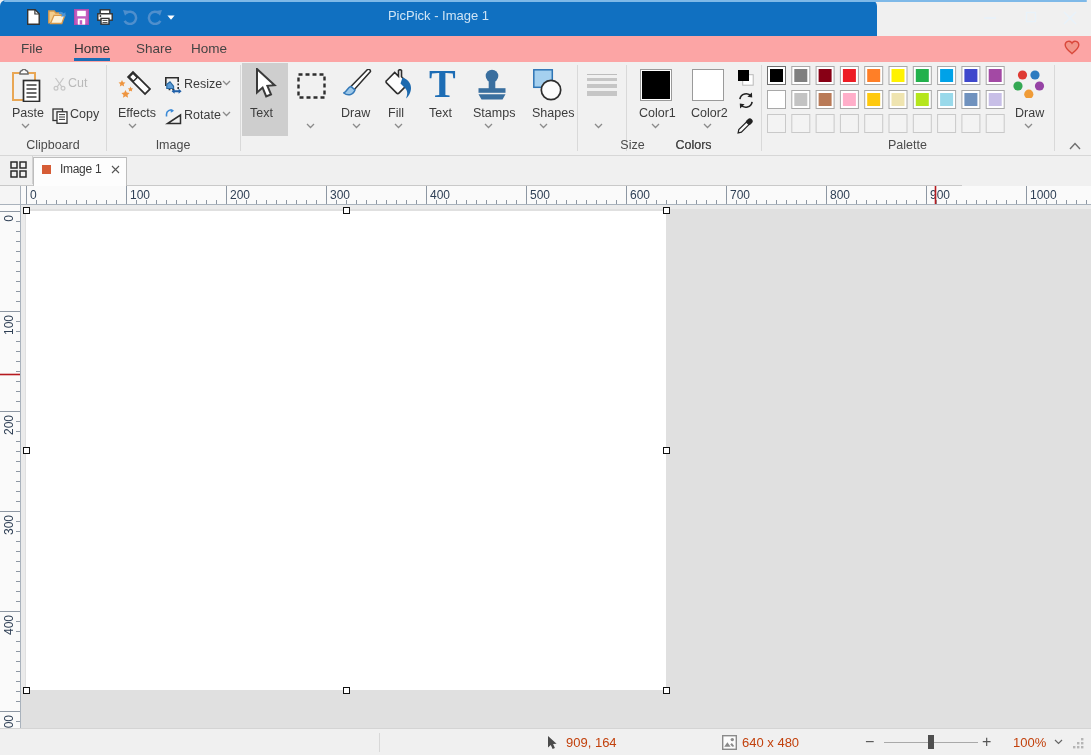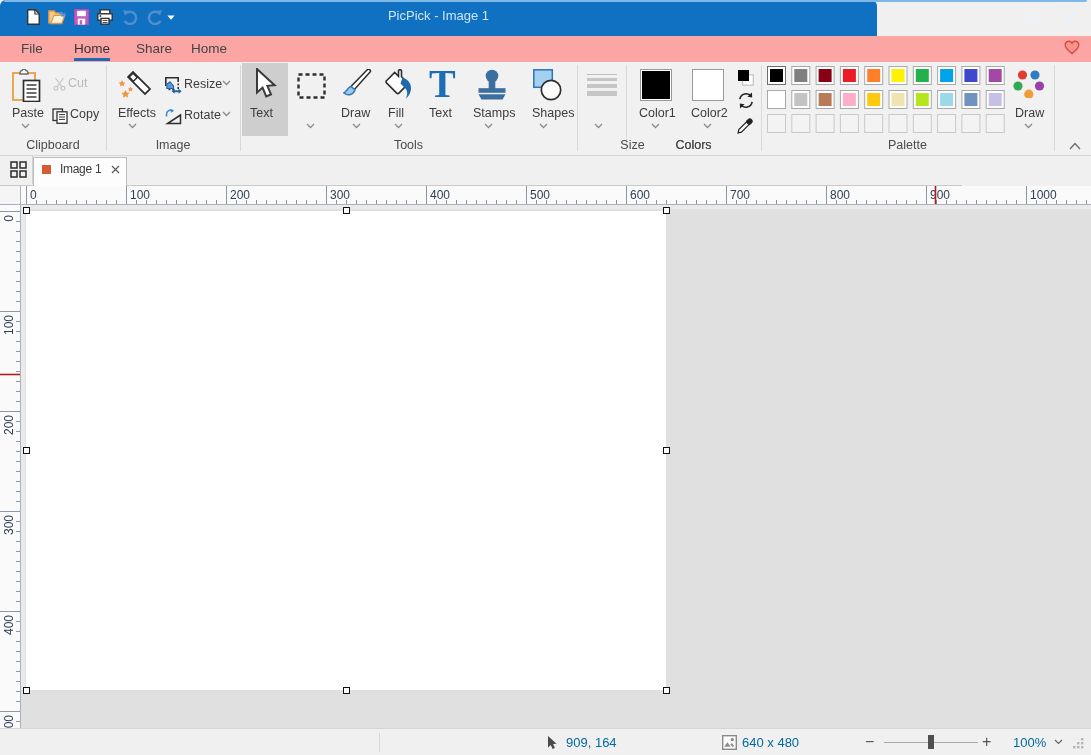--- a/index.html
+++ b/index.html
@@ -17,21 +17,21 @@
 .btext { position:absolute; font-size:12.5px; color:#3c3c3c; }
 .chev { position:absolute; }
 #tabbar { left:0; top:156px; width:962px; height:30px; background:#f0f0f0; border-bottom:1px solid #c9c9c9;text-decoration:underline; }
 #hruler { left:21px; top:186px; width:1070px; height:19px; }
 #vruler { left:0; top:205px; width:21px; height:523px; }
 #corner { left:0; top:186px; width:21px; height:19px; background:#f5f5f5; border-right:1px solid #a9b2bc; border-bottom:1px solid #a9b2bc; }
 #viewport { left:21px; top:205px; width:1070px; height:523px; background:#e0e0e0; overflow:hidden; }
 #canvas { position:absolute; left:5px; top:6px; width:640px; height:479px; background:#fff; }
 .handle { position:absolute; width:7px; height:7px; background:#fff; border:1.5px solid #111; }
 #statusbar { left:0; top:728px; width:1091px; height:27px; background:#f0f0f0; border-top:1px solid #d4d4d4; }
-.stext { position:absolute; font-size:13px; color:#0369a1; top:6px; }
+.stext { position:absolute; font-size:13px; color:#c2410c; top:6px; }
 svg { display:block; }
 </style>
 </head>
 <body>
 
 <div id="titlebar" class="abs">
   <div class="abs" style="left:4px; top:0; width:1083px; height:1.5px; background:#7eb9e8; border-radius:2px;"></div>
   <div id="title" class="abs">PicPick  -  Image 1</div>
 
   <svg class="abs" style="left:26px; top:9px;" width="14" height="16" viewBox="0 0 14 16">
@@ -229,21 +229,20 @@
     </svg>
 
   <svg class="abs" style="left:533px; top:7px;" width="29" height="32" viewBox="0 0 29 32">
     <rect x="0.8" y="0.8" width="18.5" height="17.5" fill="#a5d0ef" stroke="#2e75b5" stroke-width="1.5"></rect>
     <circle cx="18" cy="21" r="9.7" fill="#fcfcfc" stroke="#2e2e2e" stroke-width="1.7"></circle>
   </svg>
   <div class="btext" style="left:532px; top:44px;">Shapes</div>
   <svg class="chev" style="left:539px; top:61px;" width="9" height="6" viewBox="0 0 9 6">
       <path d="M1 1 l3.5 3.5 L8 1" fill="none" stroke="#8b8b8b" stroke-width="1.3"></path>
     </svg>
-  <div class="glabel" style="left:240px; width:337px;">Tools</div>
 
   <div class="abs" style="left:587px; top:11.5px; width:30px; height:1.6px; background:#bdbdbd;"></div>
   <div class="abs" style="left:587px; top:16px; width:30px; height:3px; background:#c6c6c6;"></div>
   <div class="abs" style="left:587px; top:22px; width:30px; height:4px; background:#c6c6c6;"></div>
   <div class="abs" style="left:587px; top:29px; width:30px; height:5px; background:#c6c6c6;"></div>
   <svg class="chev" style="left:594px; top:61px;" width="9" height="6" viewBox="0 0 9 6">
       <path d="M1 1 l3.5 3.5 L8 1" fill="none" stroke="#8b8b8b" stroke-width="1.3"></path>
     </svg>
 
   <div class="abs" style="left:640px; top:7px; width:32px; height:32px; background:#000; border:1px solid #9a9a9a; box-shadow:0 0 0 1px #fff inset;"></div>

